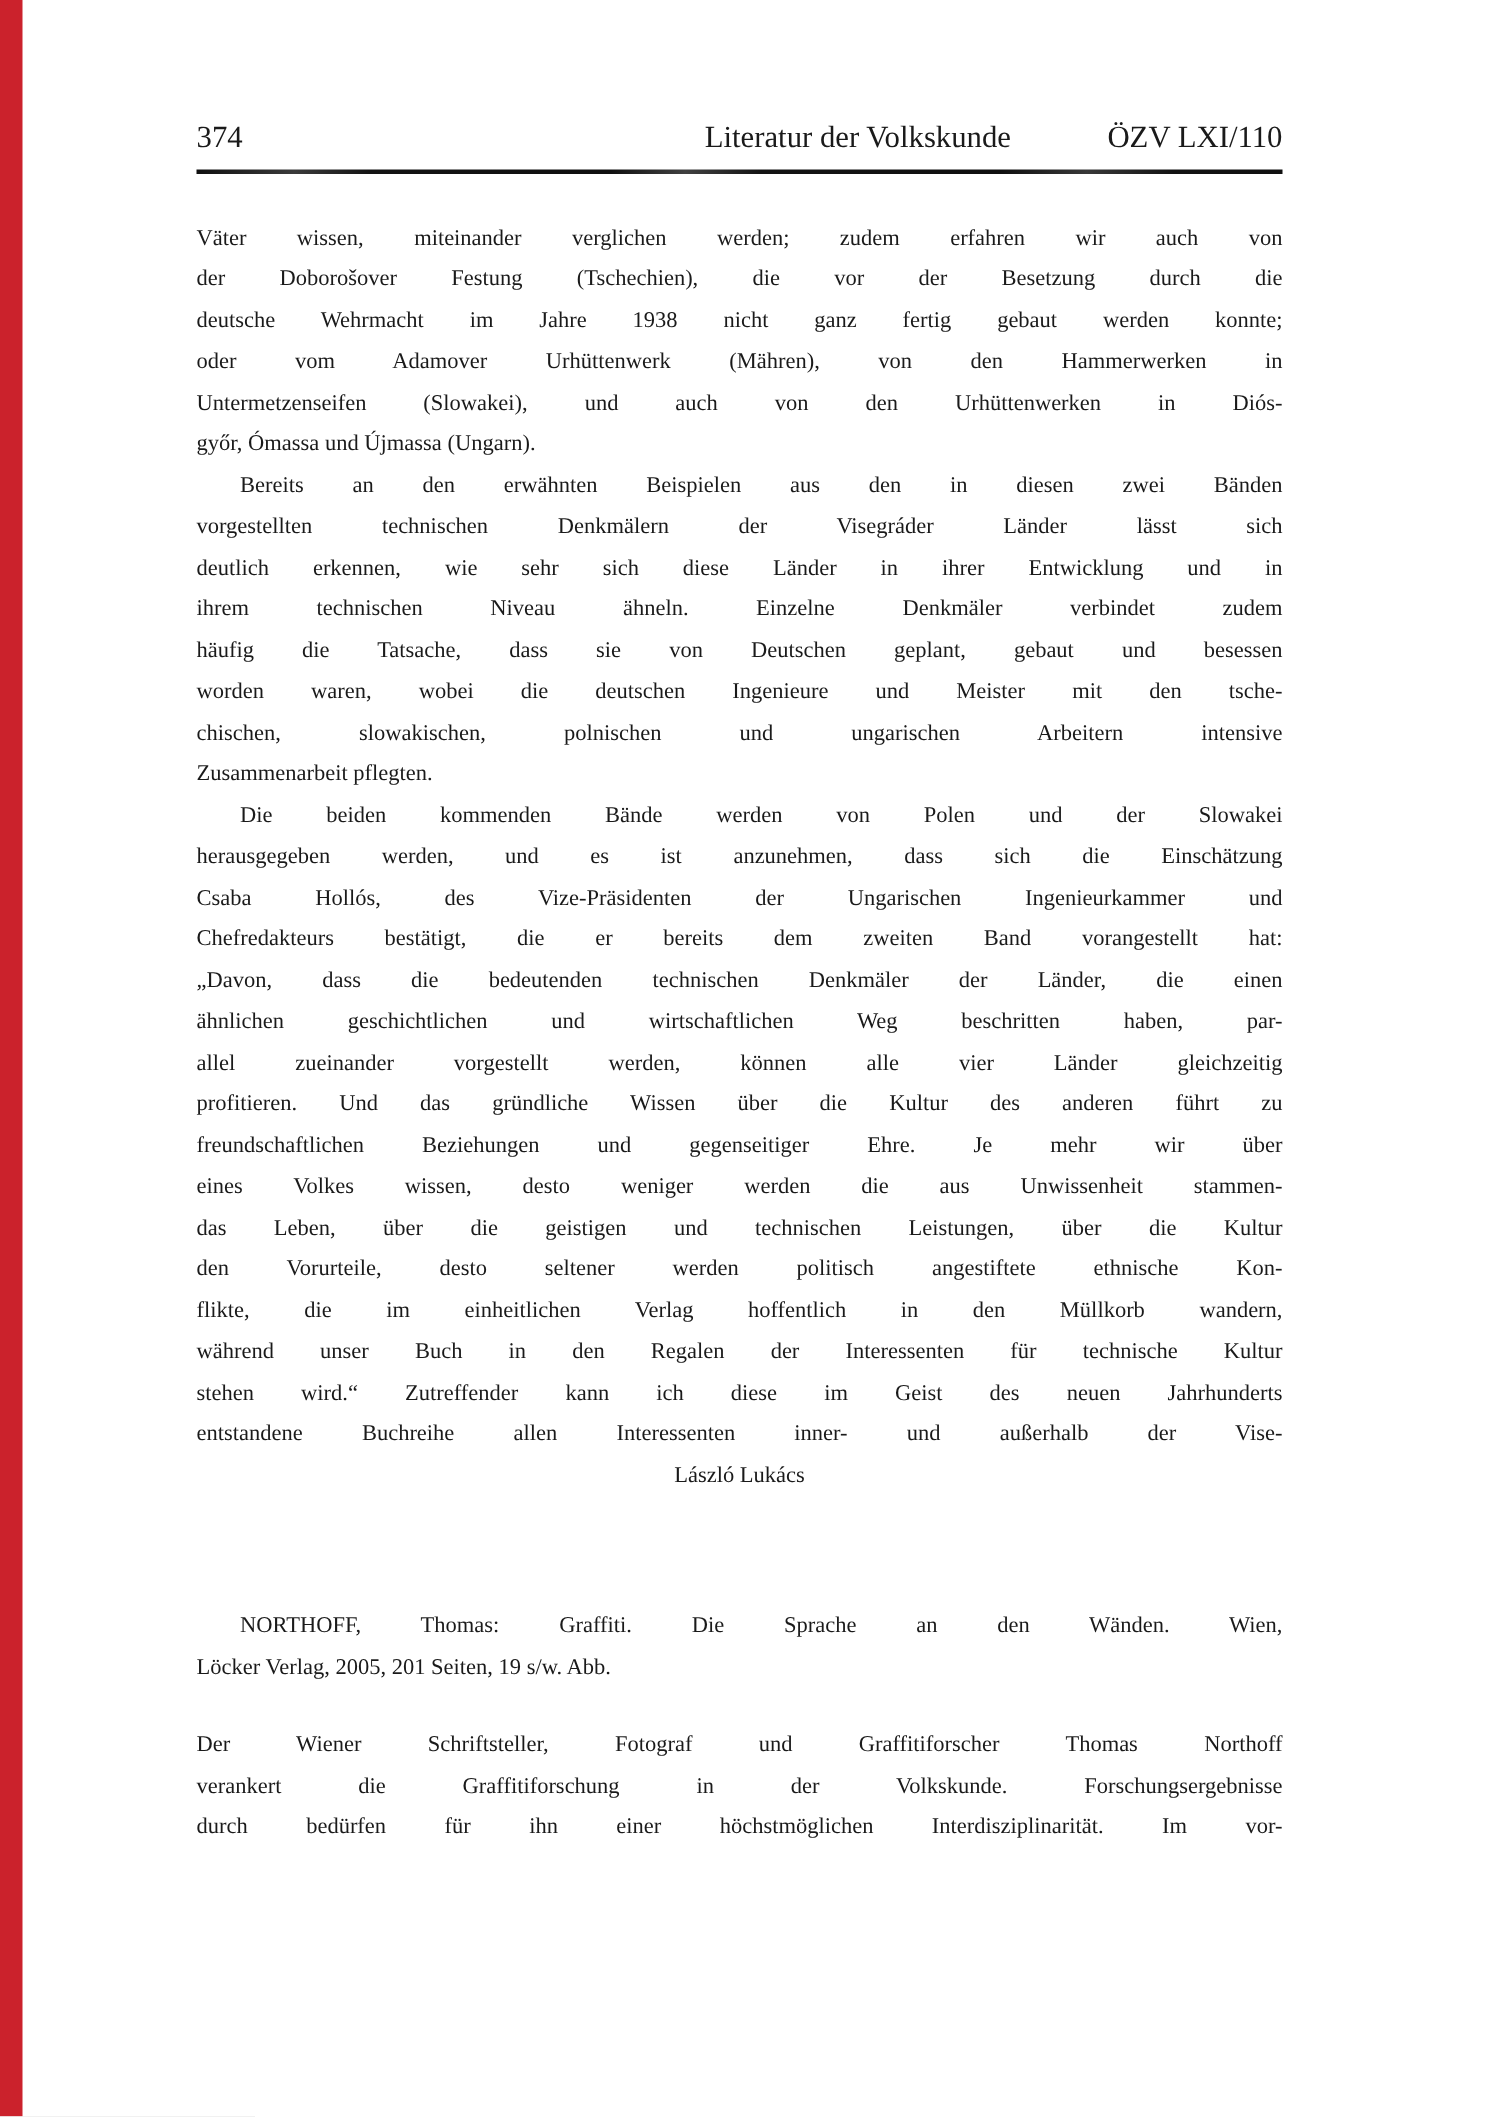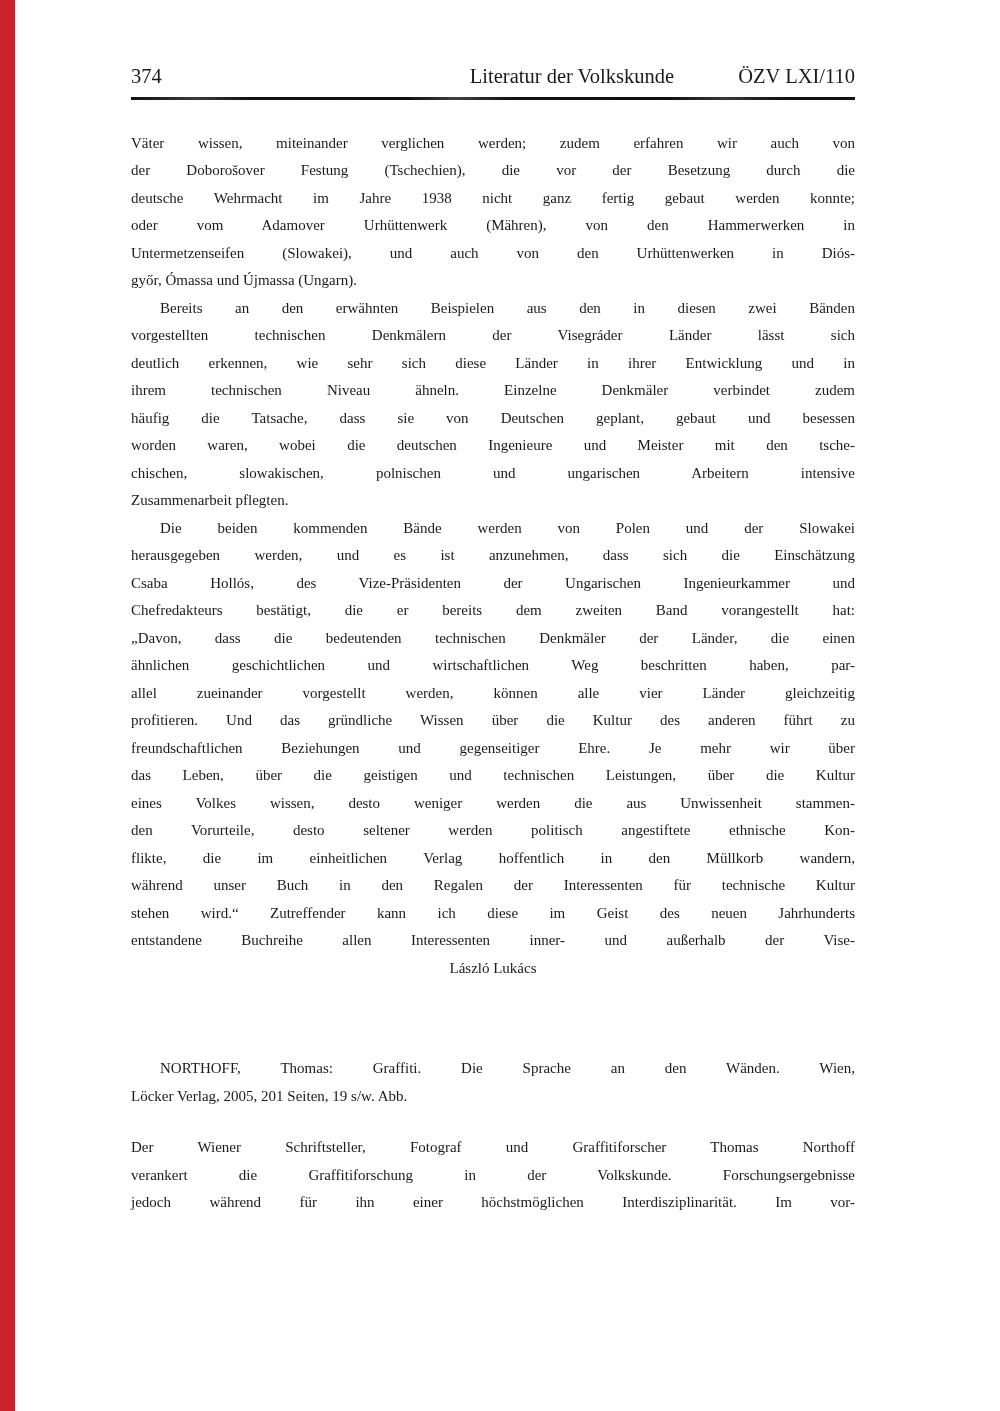--- a/index.html
+++ b/index.html
@@ -20,21 +20,21 @@
     position: absolute;
     left: 0;
     top: 0;
     width: 15px;
     height: 100%;
     background: var(--page_edge, #cb222c);
   }
   .content {
     position: absolute;
     left: 131px;
-    top: 0;
+    top: 16px;
     width: 724px;
   }
   .header {
     margin-top: 64px;
     display: flex;
     align-items: baseline;
     font-size: 20.5px;
     line-height: 25px;
   }
   .h-left  { flex: 1; text-align: left; }
@@ -103,37 +103,37 @@
       <div>
           <div class="line indent">Die beiden kommenden Bände werden von Polen und der Slowakei</div>
           <div class="line">herausgegeben werden, und es ist anzunehmen, dass sich die Einschätzung</div>
           <div class="line">Csaba Hollós, des Vize-Präsidenten der Ungarischen Ingenieurkammer und</div>
           <div class="line">Chefredakteurs bestätigt, die er bereits dem zweiten Band vorangestellt hat:</div>
           <div class="line">„Davon, dass die bedeutenden technischen Denkmäler der Länder, die einen</div>
           <div class="line">ähnlichen geschichtlichen und wirtschaftlichen Weg beschritten haben, par-</div>
           <div class="line">allel zueinander vorgestellt werden, können alle vier Länder gleichzeitig</div>
           <div class="line">profitieren. Und das gründliche Wissen über die Kultur des anderen führt zu</div>
           <div class="line">freundschaftlichen Beziehungen und gegenseitiger Ehre. Je mehr wir über</div>
+          <div class="line">eines Volkes wissen, desto weniger werden die aus Unwissenheit stammen-</div>
           <div class="line">das Leben, über die geistigen und technischen Leistungen, über die Kultur</div>
-          <div class="line">eines Volkes wissen, desto weniger werden die aus Unwissenheit stammen-</div>
           <div class="line">den Vorurteile, desto seltener werden politisch angestiftete ethnische Kon-</div>
           <div class="line">flikte, die im einheitlichen Verlag hoffentlich in den Müllkorb wandern,</div>
           <div class="line">während unser Buch in den Regalen der Interessenten für technische Kultur</div>
           <div class="line">stehen wird.“ Zutreffender kann ich diese im Geist des neuen Jahrhunderts</div>
           <div class="line">entstandene Buchreihe allen Interessenten inner- und außerhalb der Vise-</div>
         </div>
 
       <div class="signature">László Lukács</div>
 
       <div class="citation">
         <div class="line indent"><span>NORTHOFF, Thomas: </span><span class="italic">Graffiti. Die Sprache an den Wänden.</span><span> Wien,</span></div>
         <div class="line noj">Löcker Verlag, 2005, 201 Seiten, 19 s/w. Abb.</div>
       </div>
 
       <div class="opening">
           <div class="line">Der Wiener Schriftsteller, Fotograf und Graffitiforscher Thomas Northoff</div>
           <div class="line">verankert die Graffitiforschung in der Volkskunde. Forschungsergebnisse</div>
-          <div class="line">jedoch während für ihn einer höchstmöglichen Interdisziplinarität. Im vor-</div>
+          <div class="line">durch bedürfen für ihn einer höchstmöglichen Interdisziplinarität. Im vor-</div>
         </div>
     </div>
 
   </div>
 </div>
 
 </body></html>

